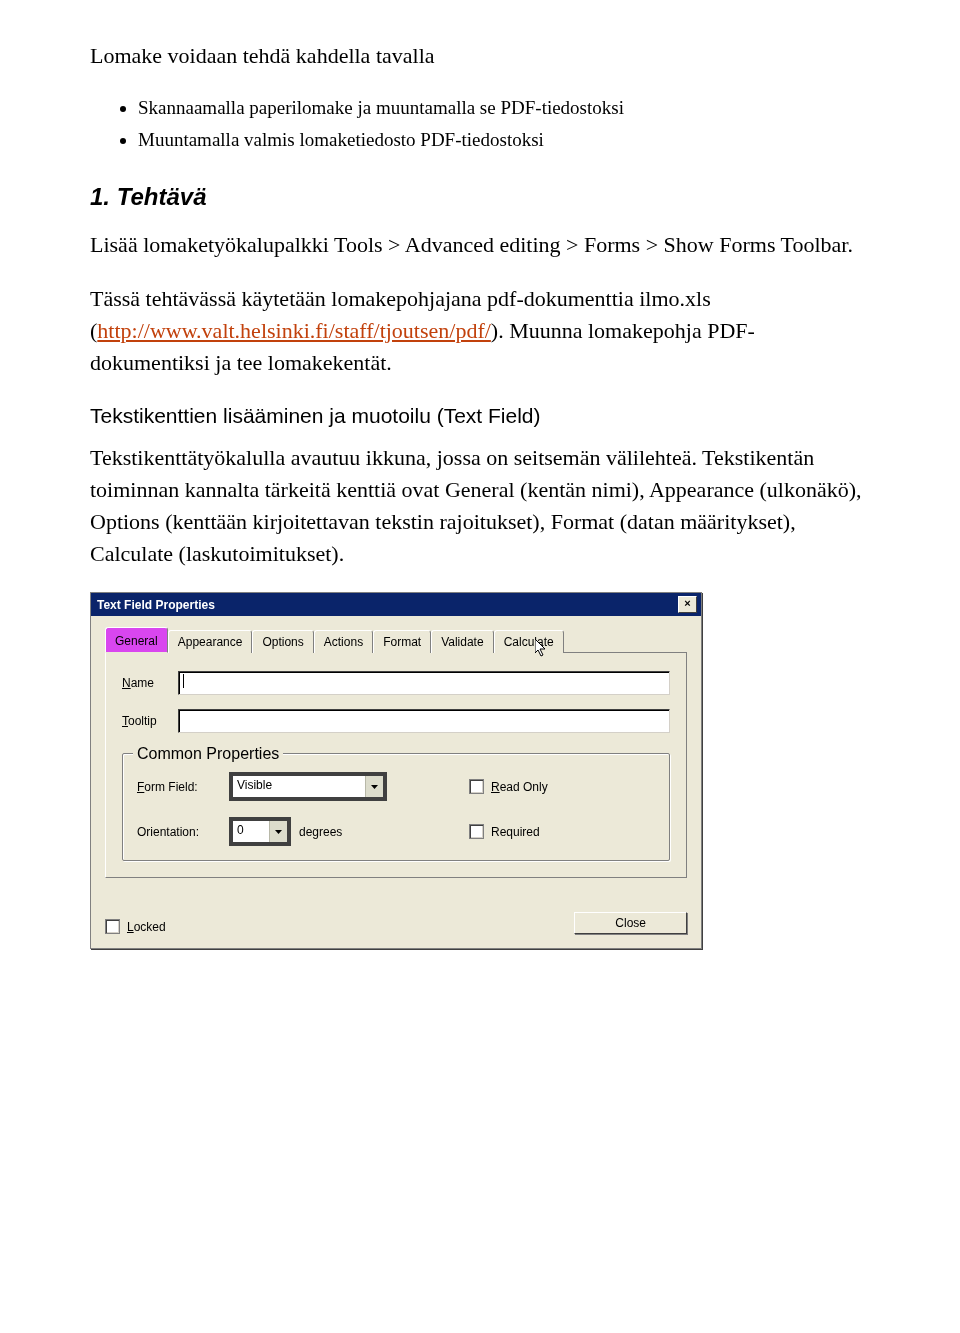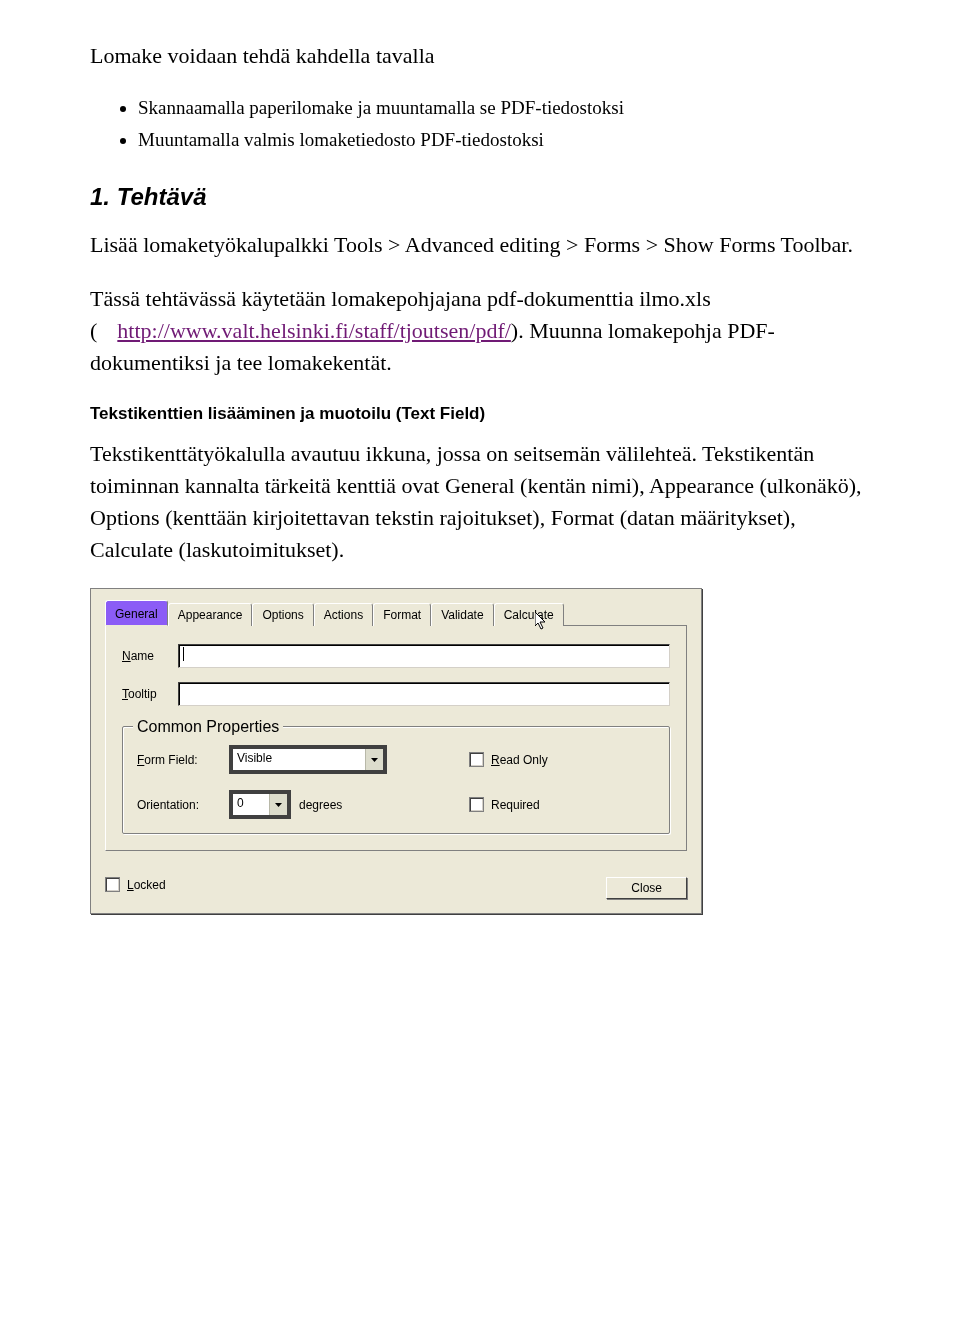--- a/index.html
+++ b/index.html
@@ -29,28 +29,27 @@
   }
   .h2 {
     font-family: Arial, Helvetica, sans-serif;
     font-weight: bold;
     font-style: italic;
     font-size: 24px;
     margin: 28px 0 18px 0;
   }
   .h3 {
     font-family: Arial, Helvetica, sans-serif;
-    font-weight: bold;
-    font-size: 17px;
+    font-weight: normal;
+    font-size: 21px;
     margin: 26px 0 14px 0;
   }
   a.link {
-    color: #701a75;
+    color: #c2410c;
     text-decoration: underline;
-    margin-left: 20px;
   }
 
   
   .dialog-wrap {
     margin-top: 8px;
     width: 612px;
   }
   .dialog {
     font-family: Tahoma, Arial, sans-serif;
     font-size: 12px;
@@ -102,21 +101,21 @@
     border-bottom: none;
     padding: 4px 9px 4px 9px;
     margin-right: 0;
     font-size: 12px;
     position: relative;
     top: 1px;
     border-radius: 3px 3px 0 0;
     cursor: default;
   }
   .tab.active {
-    background: #8b5cf6;
+    background: #d946ef;
     border-bottom: 1px solid #ece9d8;
     z-index: 2;
     padding-top: 6px;
     top: 1px;
   }
   .tab-last {
     position: relative;
   }
   .cursor-arrow {
     position: absolute;
@@ -227,34 +226,35 @@
     margin-right: 7px;
     vertical-align: middle;
   }
   .check-row {
     display: flex;
     align-items: center;
   }
 
   .dialog-footer {
     display: flex;
-    align-items: flex-start;
+    align-items: flex-end;
     justify-content: space-between;
     padding: 12px 14px 14px 14px;
   }
   .btn {
     font-family: Tahoma, Arial, sans-serif;
     font-size: 12px;
-    padding: 3px 24px;
+    padding: 3px 40px;
     background: #ece9d8;
     border: 1px solid #404040;
     border-top-color: #fff;
     border-left-color: #fff;
     box-shadow: 1px 1px 0 #808080;
     cursor: default;
+    margin-top: 8px;
   }
 </style>
 </head>
 <body>
 
 <div class="page">
 
   <p class="body-text">Lomake voidaan tehdä kahdella tavalla</p>
 
   <ul class="bullets">
@@ -270,20 +270,24 @@
   <p class="body-text">
     <span>Tässä tehtävässä käytetään lomakepohjajana pdf-dokumenttia ilmo.xls (</span><a class="link" href="#">http://www.valt.helsinki.fi/staff/tjoutsen/pdf/</a><span>). Muunna lomakepohja PDF-dokumentiksi ja tee lomakekentät.</span>
   </p>
 
   <div class="h3">Tekstikenttien lisääminen ja muotoilu (Text Field)</div>
 
   <p class="body-text">Tekstikenttätyökalulla avautuu ikkuna, jossa on seitsemän välilehteä. Tekstikentän toiminnan kannalta tärkeitä kenttiä ovat General (kentän nimi), Appearance (ulkonäkö), Options (kenttään kirjoitettavan tekstin rajoitukset), Format (datan määritykset), Calculate (laskutoimitukset).</p>
 
   <div class="dialog-wrap">
     <div class="dialog">
+      <div class="titlebar">
+        <span>Text Field Properties</span>
+        <div class="close-btn">×</div>
+      </div>
 
       <div class="dialog-body">
         <div class="tabs">
           <div class="tab active">General</div>
           <div class="tab">Appearance</div>
           <div class="tab">Options</div>
           <div class="tab">Actions</div>
           <div class="tab">Format</div>
           <div class="tab">Validate</div>
           <div class="tab tab-last">

